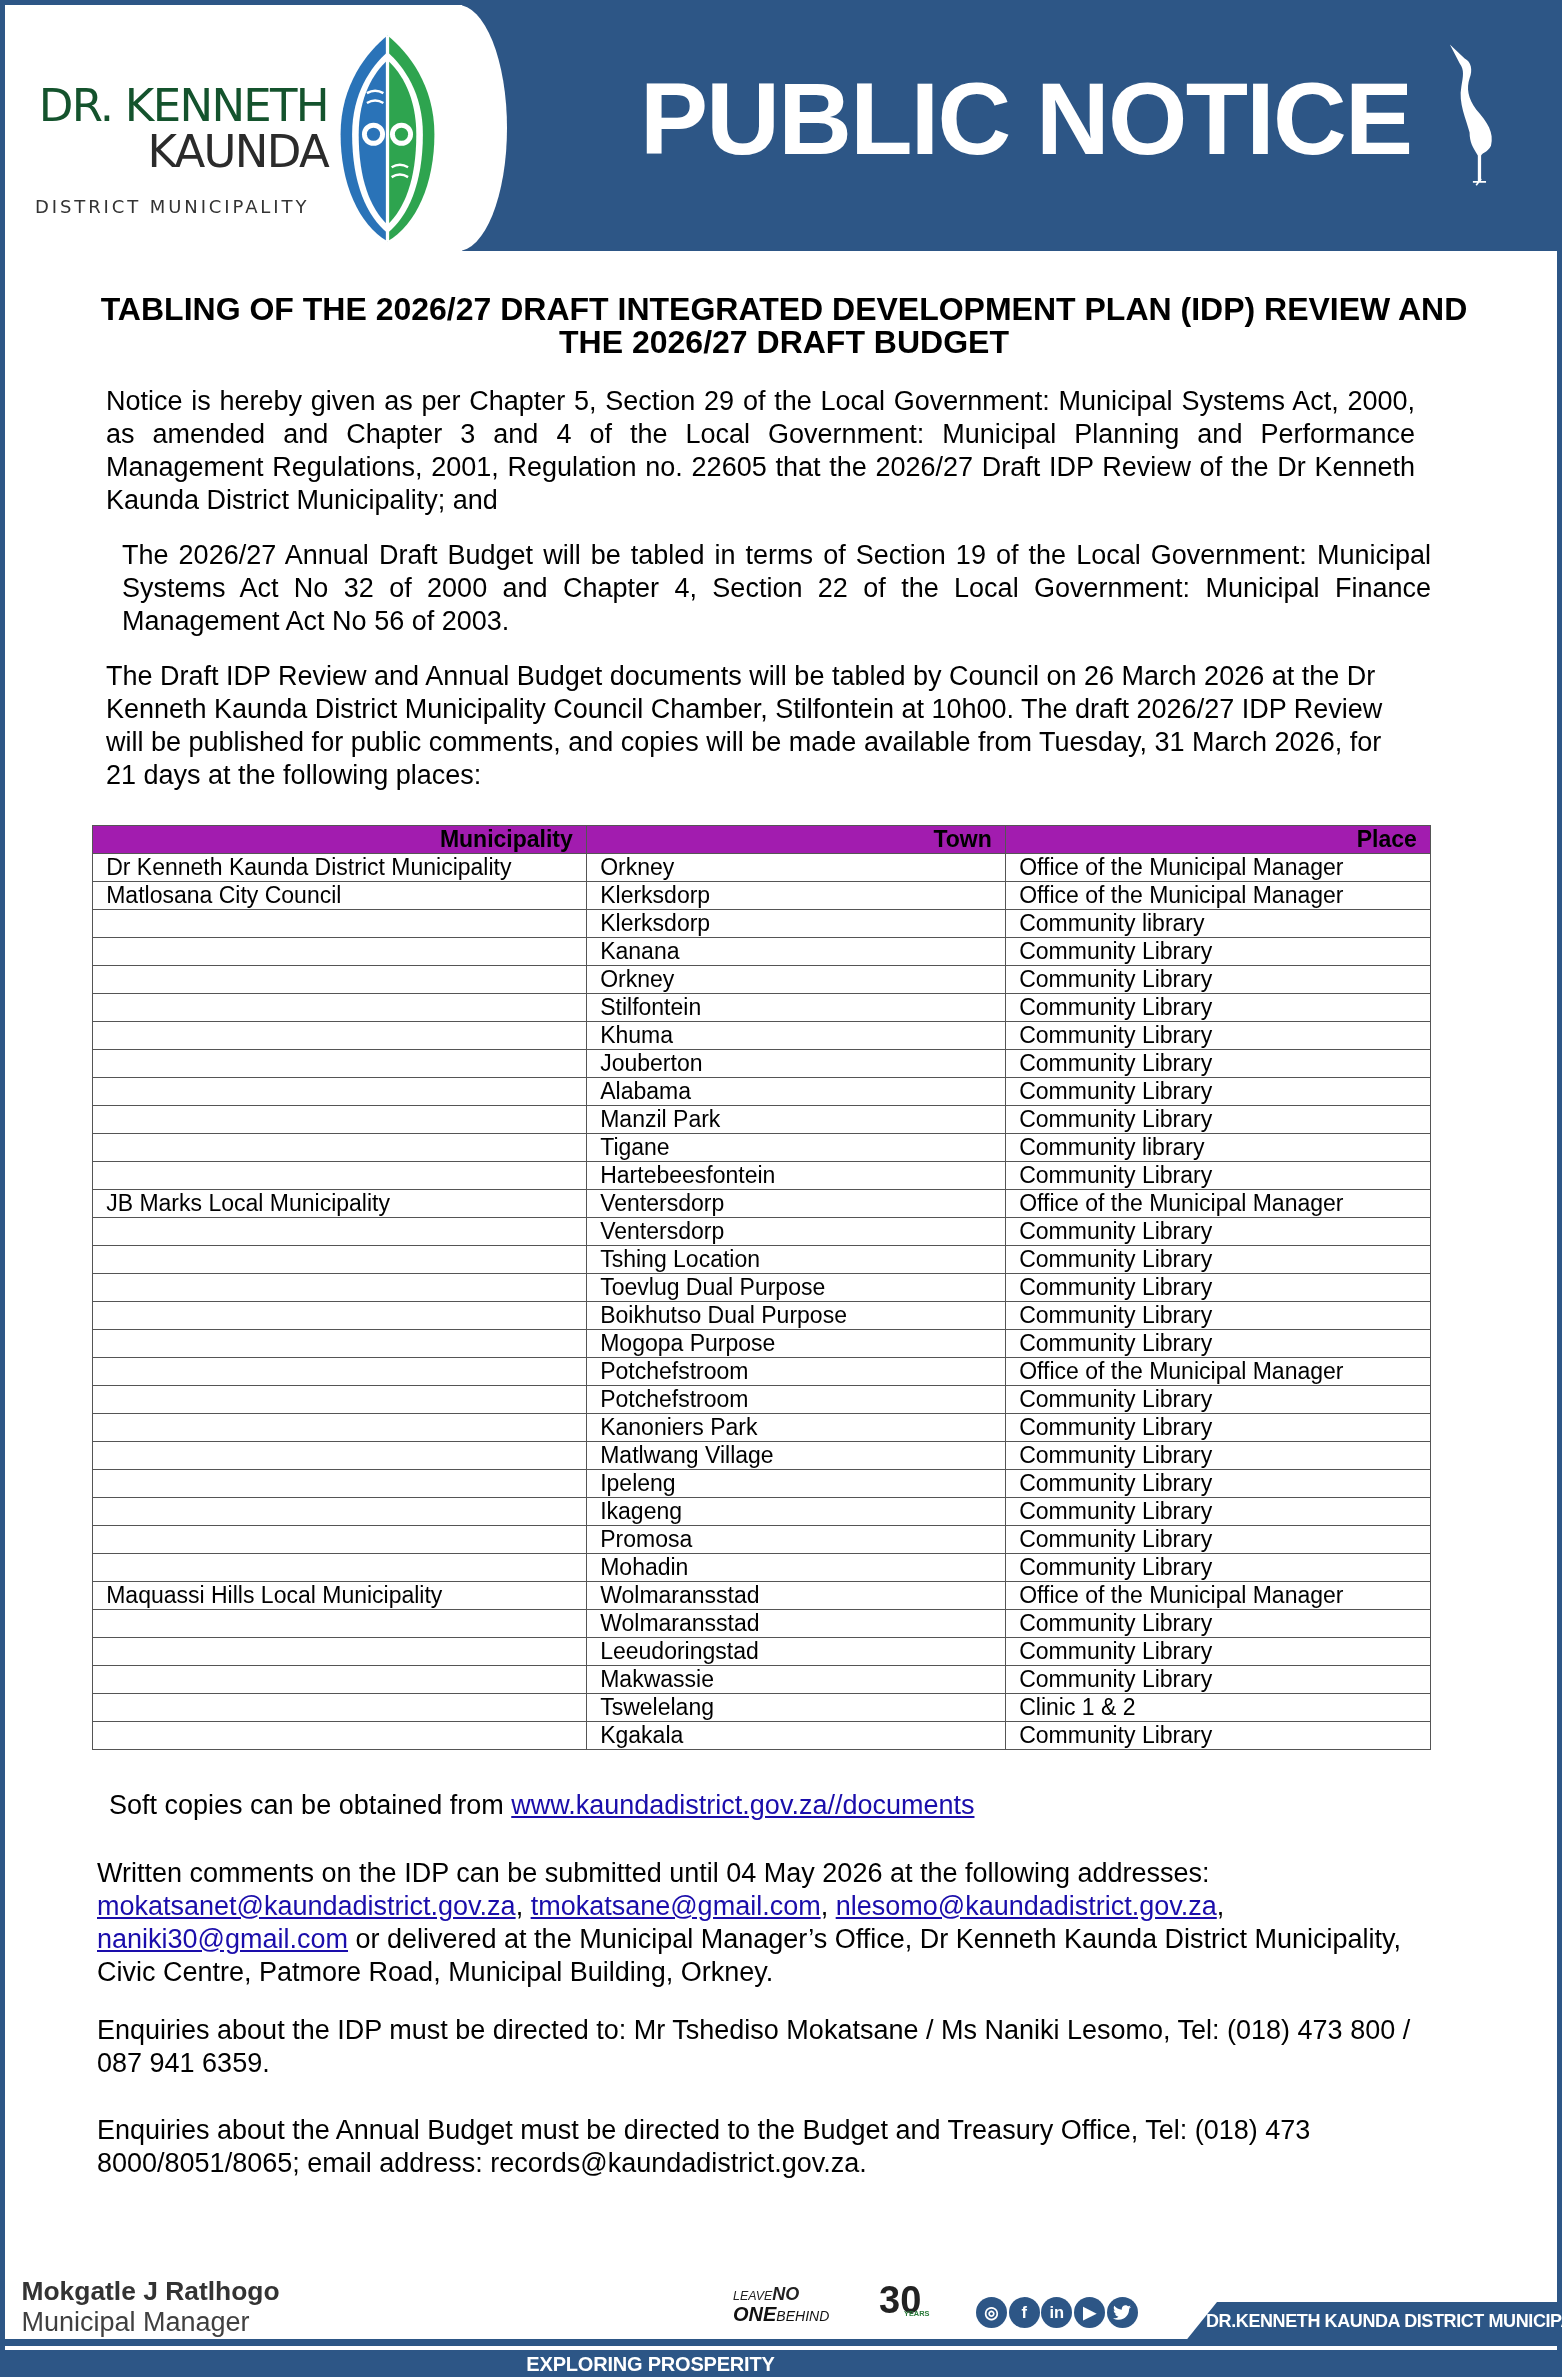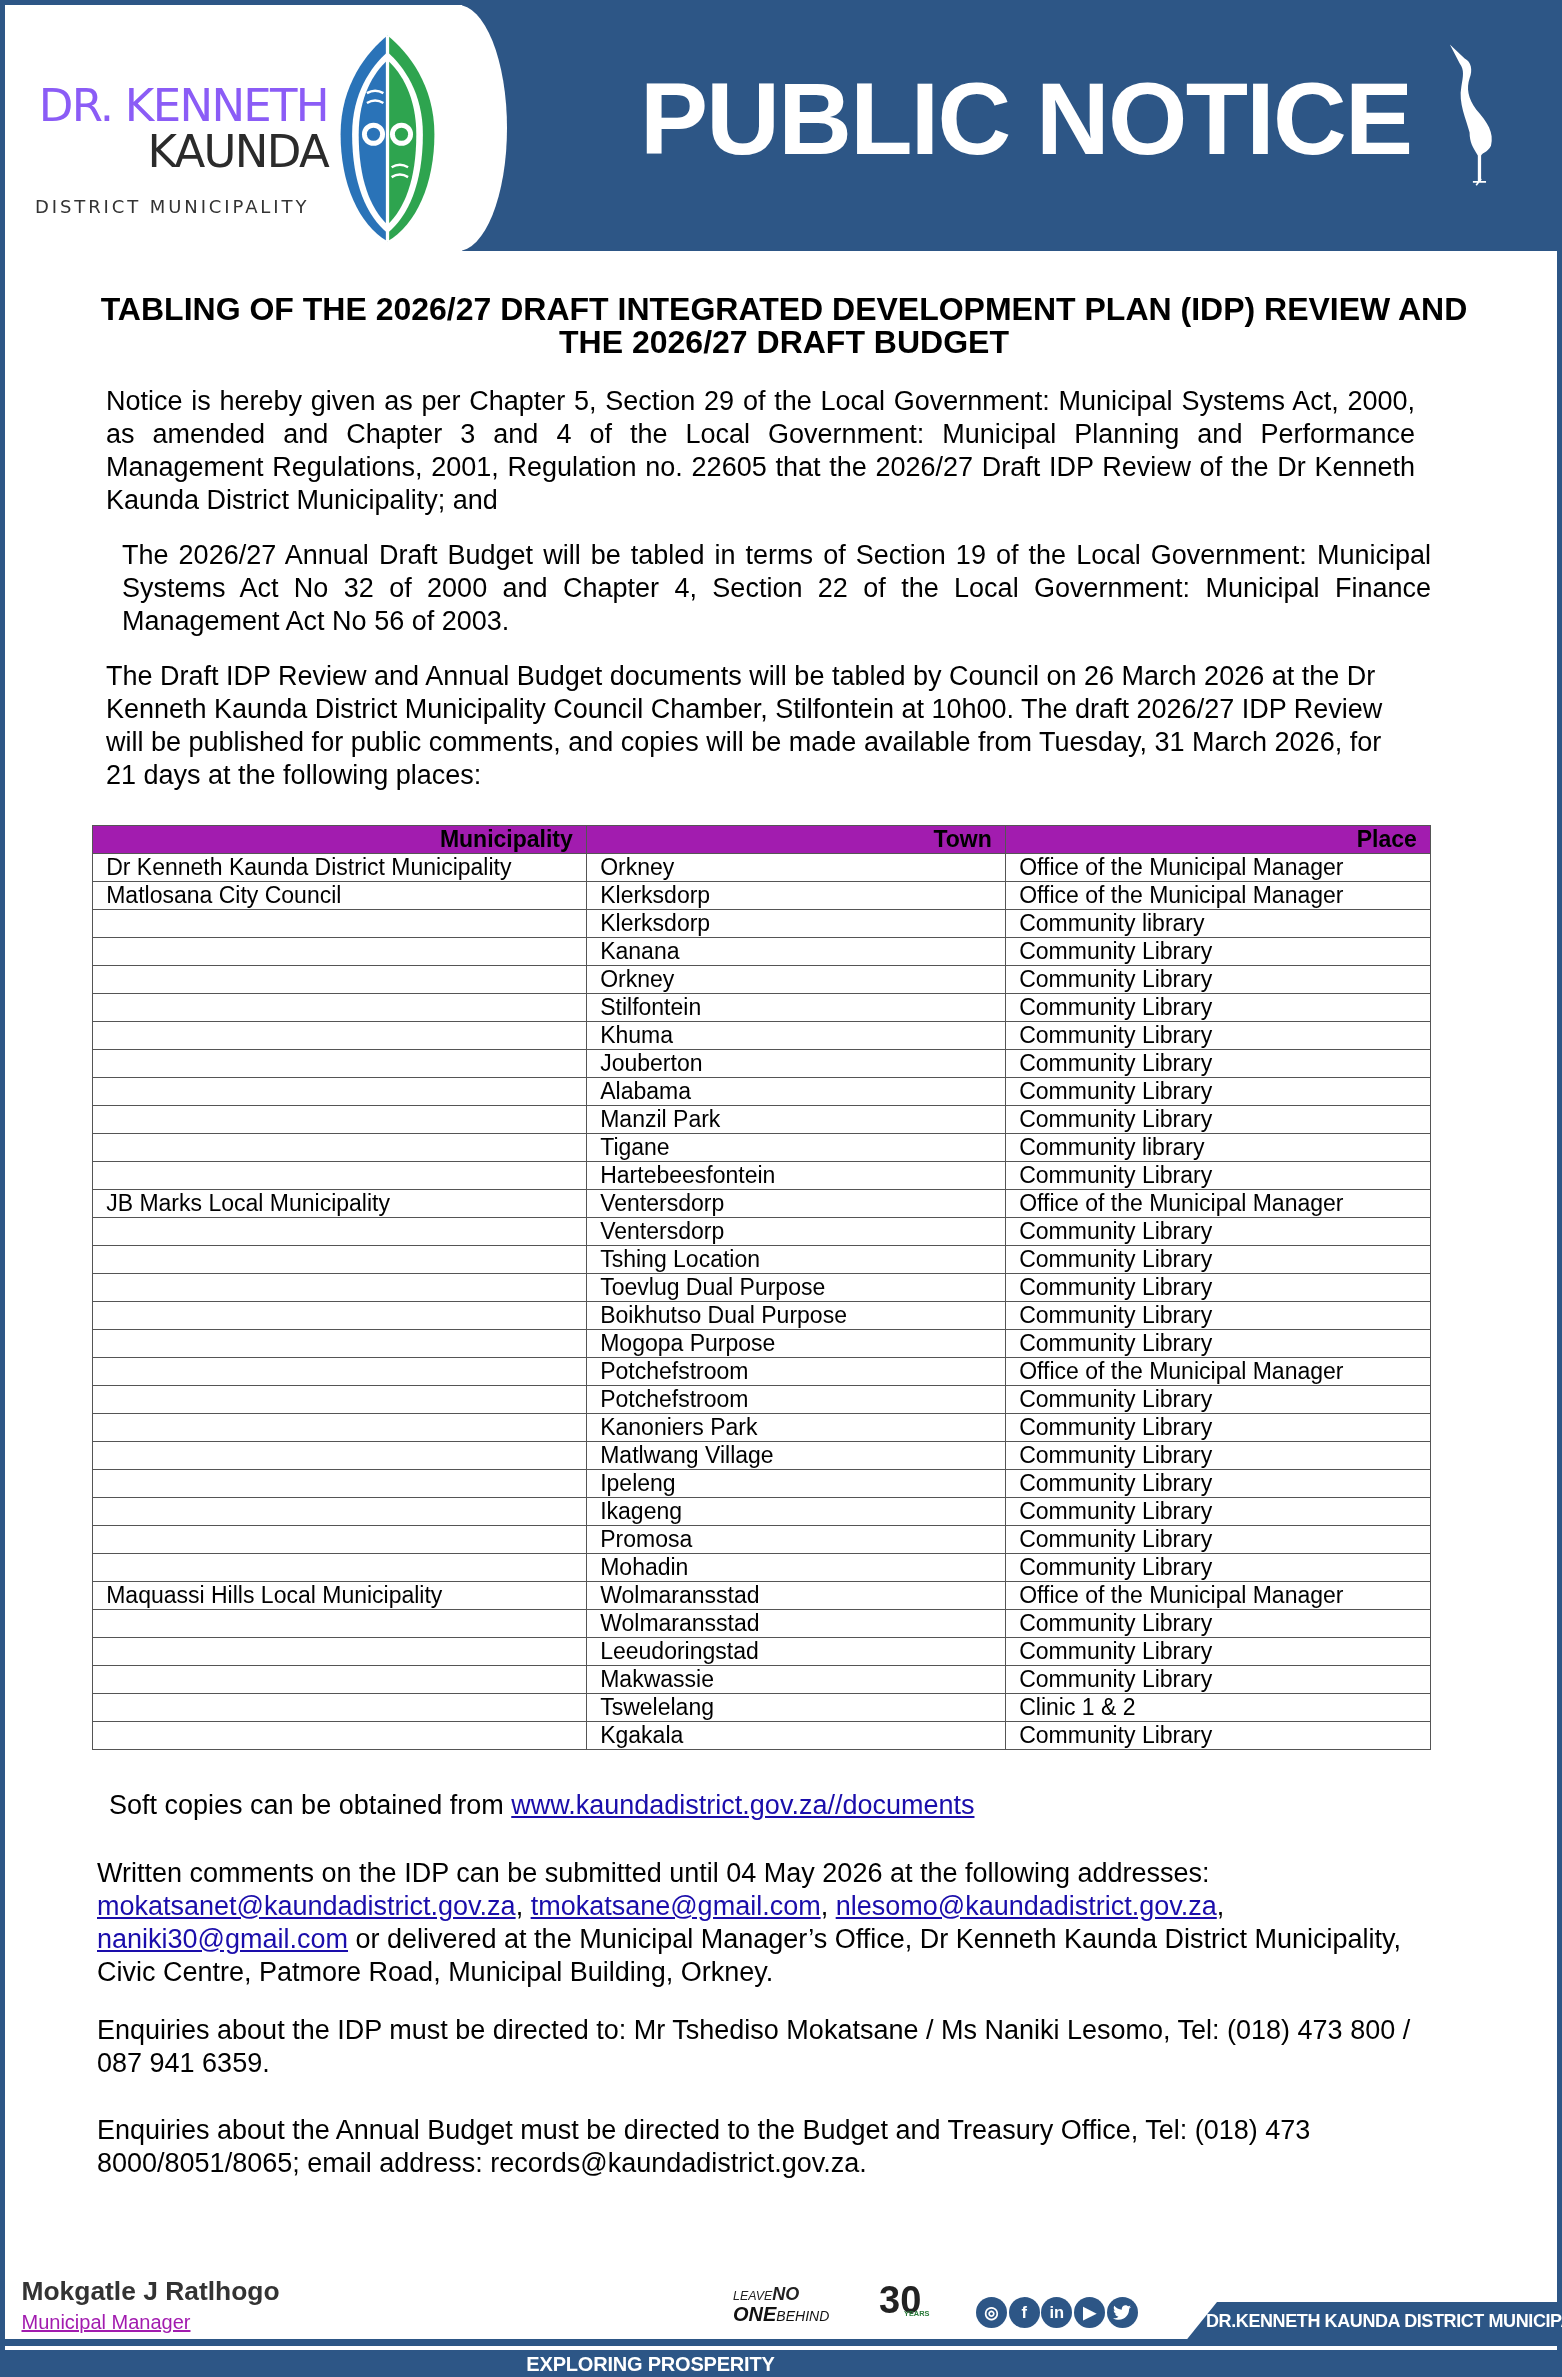--- a/index.html
+++ b/index.html
@@ -8,21 +8,21 @@
 
   .frame-left { position: absolute; left: 0; top: 0; width: 5px; height: 2377px; background: #2d5686; }
   .frame-right { position: absolute; right: 0; top: 248px; width: 5px; height: 2113px; background: #2d5686; }
   .frame-top { position: absolute; left: 0; top: 0; width: 1562px; height: 5px; background: #2d5686; }
 
   
   .header { position: absolute; left: 0; top: 0; width: 1562px; height: 252px; }
   .header-band { position: absolute; left: 462px; top: 5px; width: 1100px; height: 246px; background: #2d5686; }
   .header-curve { position: absolute; left: 408px; top: 5px; width: 99px; height: 246px; background: #fff; border-radius: 0 50% 50% 0 / 0 50% 50% 0; }
   .logo-text { position: absolute; left: 31px; top: 83px; text-align: right; width: 297px; }
-  .logo-line1 { font-family: "DejaVu Sans", sans-serif; font-size: 45px; color: #8b5cf6; line-height: 46px; letter-spacing: -1.7px; }
+  .logo-line1 { font-family: "DejaVu Sans", sans-serif; font-size: 45px; color: #14532d; line-height: 46px; letter-spacing: -1.7px; }
   .logo-line2 { font-family: "DejaVu Sans", sans-serif; font-size: 45px; color: #2b2b2b; line-height: 46px; letter-spacing: -1.7px; }
   .logo-sub { position: absolute; left: 35px; top: 196px; font-family: "DejaVu Sans", sans-serif; font-size: 18px; letter-spacing: 2.9px; color: #333; }
   .logo-emblem { position: absolute; left: 334px; top: 35px; width: 107px; height: 215px; }
   .notice-title { position: absolute; left: 640px; top: 66px; font-family: "Liberation Sans", sans-serif; font-weight: bold; font-size: 102px; color: #fff; letter-spacing: -1.7px; line-height: 107px; }
   .heron-icon { position: absolute; left: 1440px; top: 40px; width: 74px; height: 149px; }
 
   
   .doc-heading { position: absolute; left: 91px; top: 293px; width: 1386px; text-align: center; font-weight: bold; font-size: 32px; line-height: 33px; }
   .para { position: absolute; left: 106px; width: 1309px; font-size: 27px; line-height: 33px; text-align: justify; }
   .para.p1 { top: 385px; }
@@ -39,21 +39,21 @@
   .foot-para { position: absolute; left: 97px; width: 1362px; font-size: 27px; line-height: 33px; }
   .fp1 { top: 1789px; margin-left: 12px; }
   .fp2 { top: 1857px; }
   .fp3 { top: 2014px; }
   .fp4 { top: 2114px; }
   a.link { color: #1a0dab; text-decoration: underline; }
 
   
   .signer { position: absolute; left: 21.5px; top: 2276px; }
   .signer-name { font-weight: bold; font-size: 26.4px; color: #333; line-height: 31px; }
-  .signer-title { font-size: 20px; color: #a21caf; line-height: 30px; text-decoration: underline; }
+  .signer-title { font-size: 27px; color: #404040; line-height: 30px; }
   .lnob { position: absolute; left: 733px; top: 2284px; width: 132px; height: 46px; }
   .lnob-top { font-style: italic; font-size: 12.4px; color: #222; letter-spacing: 0; }
   .lnob-top b { font-size: 18px; font-style: italic; }
   .lnob-bot { font-weight: bold; font-style: italic; font-size: 20px; color: #111; line-height: 18px; }
   .lnob-bot span { font-weight: normal; font-size: 14px; }
   .thirty { position: absolute; left: 879px; top: 2279px; font-size: 38px; font-weight: bold; color: #222; line-height: 43px; }
   .thirty small { font-size: 7.4px; color: #2a7a3a; display: block; line-height: 7.4px; margin-left: 25px; margin-top: -11.6px; }
   .social { position: absolute; left: 976px; top: 2297px; display: flex; gap: 1.7px; }
   .social .sc { width: 31px; height: 31px; border-radius: 50%; background: #2d5686; color: #fff; font-weight: bold; font-size: 16.5px; display: flex; align-items: center; justify-content: center; }
   .footer-band-right { position: absolute; left: 1184px; top: 2302px; width: 378px; height: 41px; background: #2d5686; clip-path: polygon(33px 0, 100% 0, 100% 100%, 0 100%); }

